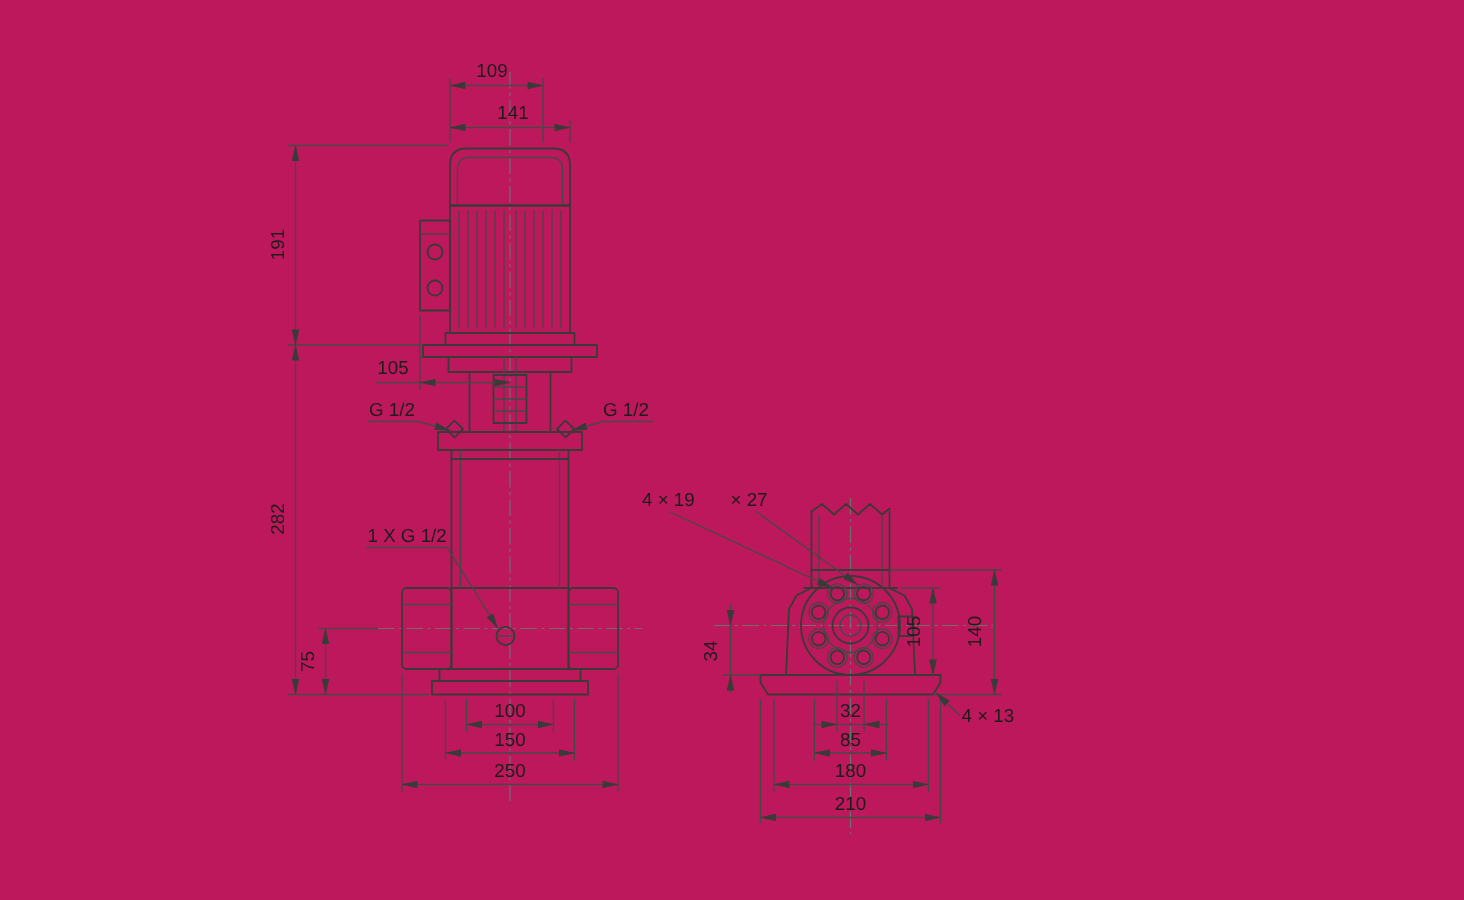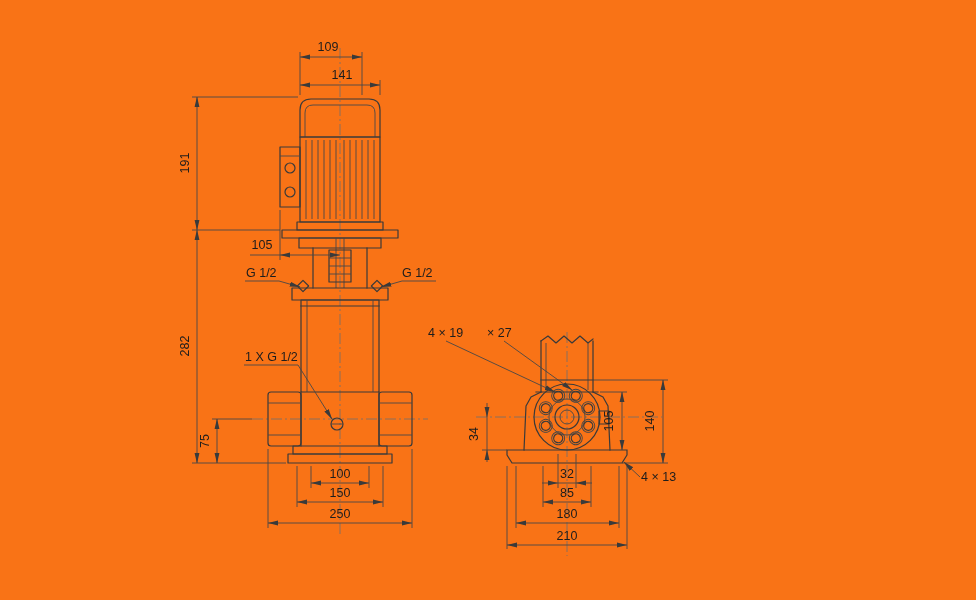--- a/index.html
+++ b/index.html
@@ -1,16 +1,16 @@
 <!DOCTYPE html>
 <html><head>
 <meta charset="utf-8">
 <style>
   html,body{margin:0;padding:0;background:#ffffff;}
-  .stage{position:relative;width:976px;height:600px;background:#f97316;overflow:hidden;
+  .stage{position:relative;width:976px;height:600px;background:#be185d;overflow:hidden;
          font-family:"Liberation Sans",sans-serif;}
   svg{display:block;}
   svg text{font-family:"Liberation Sans",sans-serif;font-size:12.5px;fill:#1d1d1d;}
   .ln{fill:none;stroke:#3a3a3a;stroke-width:1.2;stroke-linejoin:round;stroke-linecap:square;}
   .thin{fill:none;stroke:#474747;stroke-width:0.9;}
   .cl{fill:none;stroke:#6e6e6e;stroke-width:0.8;stroke-dasharray:11 3 2 3;}
   .dim{marker-start:url(#arr);marker-end:url(#arr);}
   .lead{marker-end:url(#arr);}
 </style>
 </head>

